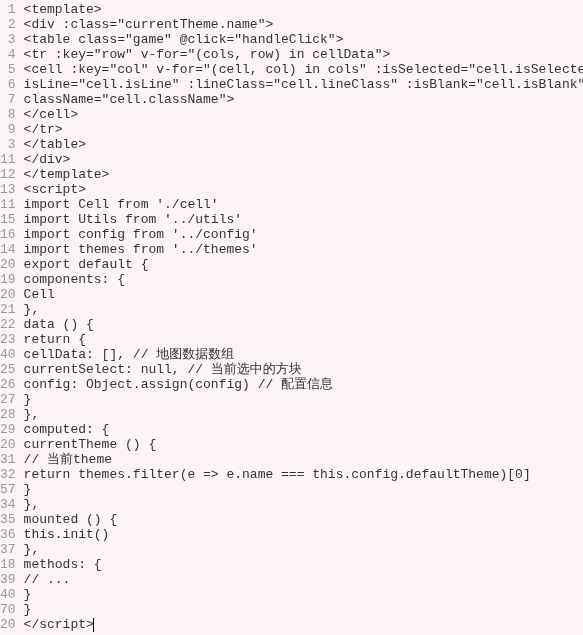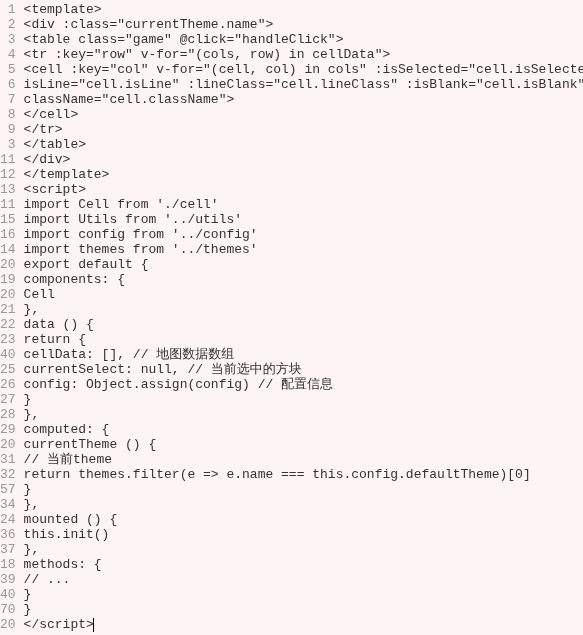--- a/index.html
+++ b/index.html
@@ -79,21 +79,21 @@
       <div class="gutter-line">25</div>
       <div class="gutter-line">26</div>
       <div class="gutter-line">27</div>
       <div class="gutter-line">28</div>
       <div class="gutter-line">29</div>
       <div class="gutter-line">20</div>
       <div class="gutter-line">31</div>
       <div class="gutter-line">32</div>
       <div class="gutter-line">57</div>
       <div class="gutter-line">34</div>
-      <div class="gutter-line">24</div>
+      <div class="gutter-line">35</div>
       <div class="gutter-line">36</div>
       <div class="gutter-line">37</div>
       <div class="gutter-line">18</div>
       <div class="gutter-line">39</div>
       <div class="gutter-line">40</div>
       <div class="gutter-line">70</div>
       <div class="gutter-line">20</div>
     </div>
   <div class="code">
       <div class="code-line">&lt;template&gt;</div>

